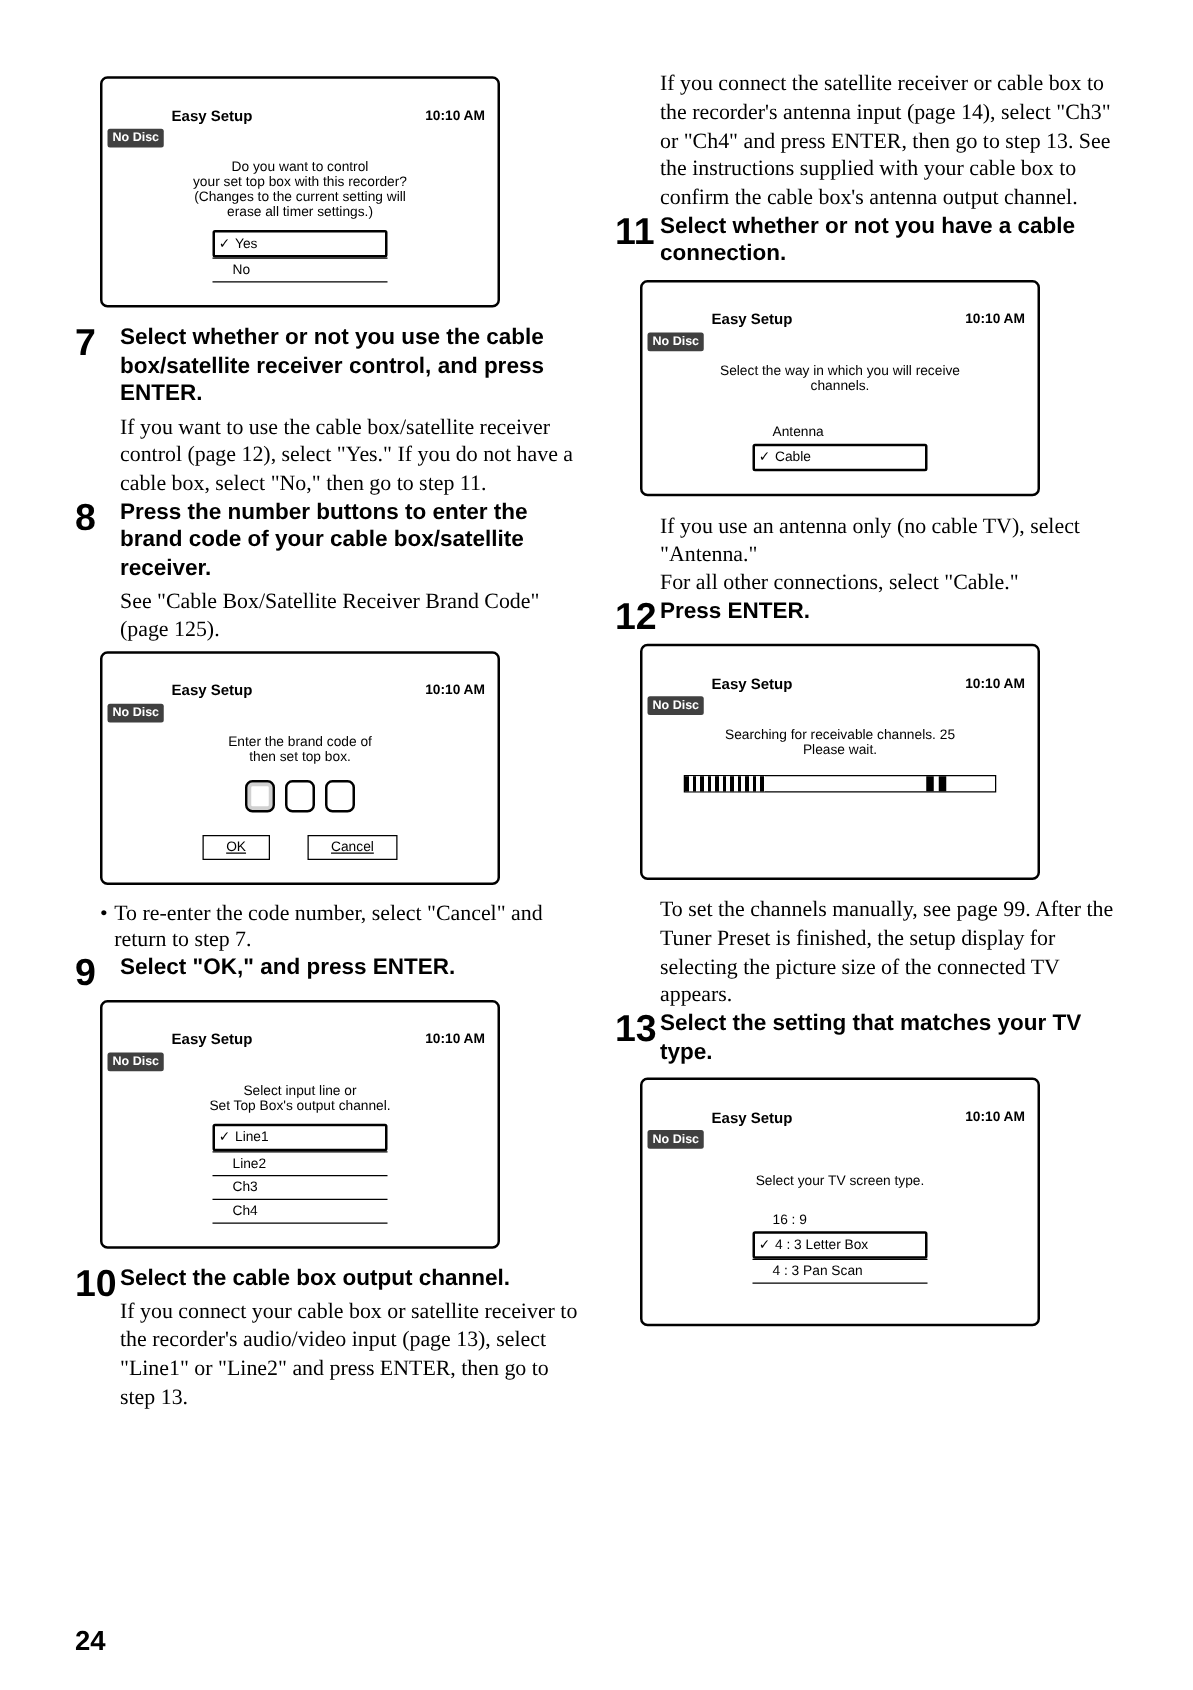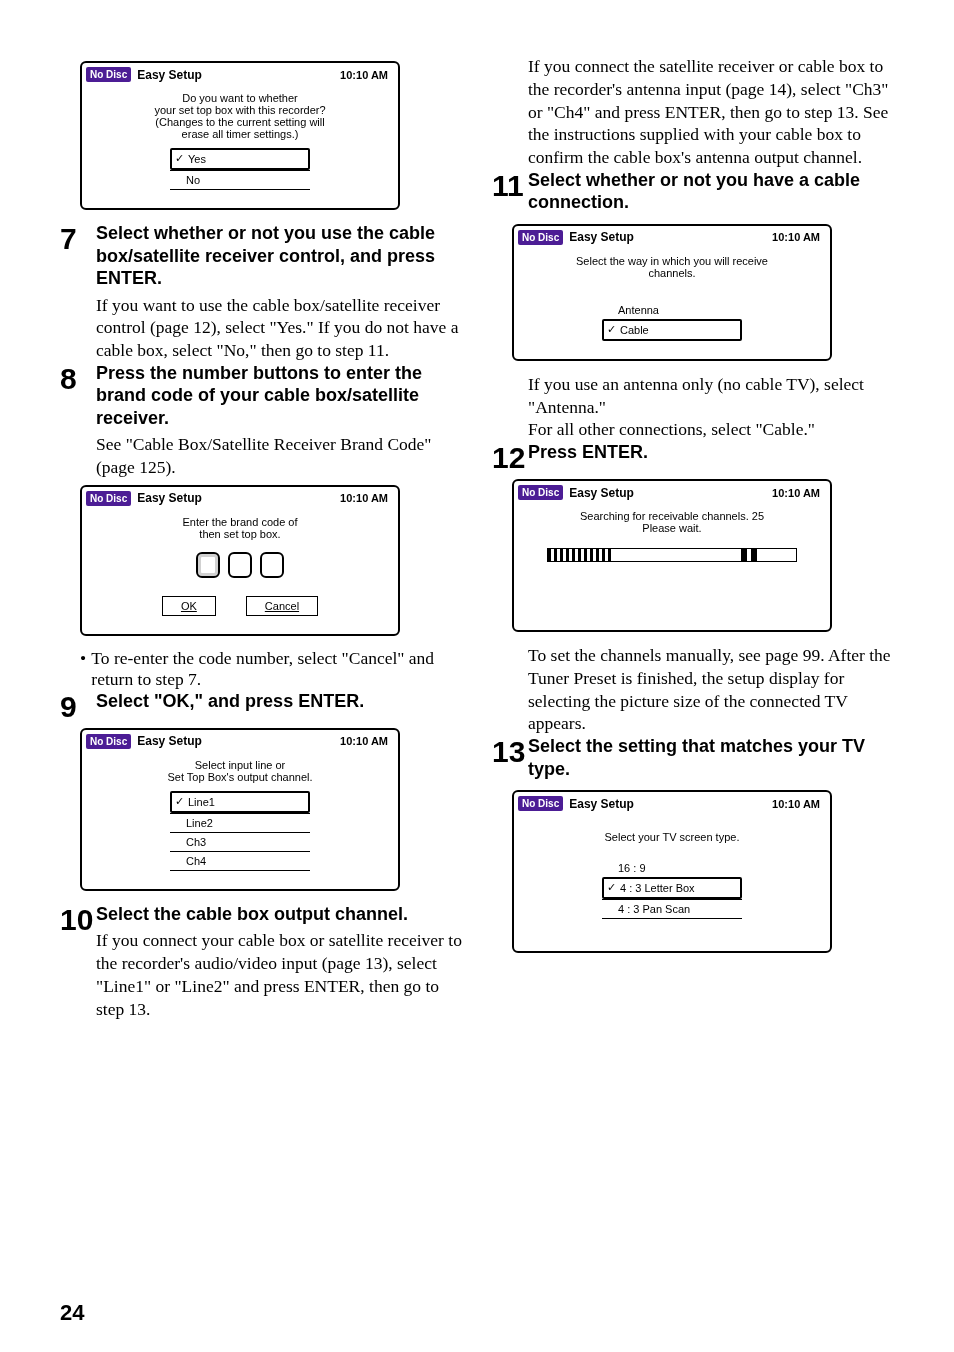--- a/index.html
+++ b/index.html
@@ -26,27 +26,28 @@
     width: 320px;
     background: #fff;
     position: relative;
   }
   .dialog-header {
     display: flex;
     align-items: center;
     padding: 4px 6px 0 4px;
   }
   .nodisc {
-    background: #4c1d95;
+    background: #404040;
     color: #fff;
     font-family: Arial, Helvetica, sans-serif;
     font-weight: bold;
     font-size: 10px;
     padding: 2px 4px;
     border-radius: 2px;
+    margin-top: 36px;
   }
   .dlg-title {
     font-family: Arial, Helvetica, sans-serif;
     font-weight: bold;
     font-size: 12px;
     margin-left: 6px;
     flex: 1;
   }
   .dlg-time {
     font-family: Arial, Helvetica, sans-serif;
@@ -180,21 +181,21 @@
 
   <div class="col">
 
     <div class="dialog">
       <div class="dialog-header">
         <span class="nodisc">No Disc</span>
         <span class="dlg-title">Easy Setup</span>
         <span class="dlg-time">10:10 AM</span>
       </div>
       <div class="dialog-body">
-        <div>Do you want to whether</div>
+        <div>Do you want to control</div>
         <div>your set top box with this recorder?</div>
         <div>(Changes to the current setting will</div>
         <div>erase all timer settings.)</div>
         <div class="opt-list">
           <div class="opt framed check">Yes</div>
           <div class="opt">No</div>
         </div>
       </div>
     </div>
 

